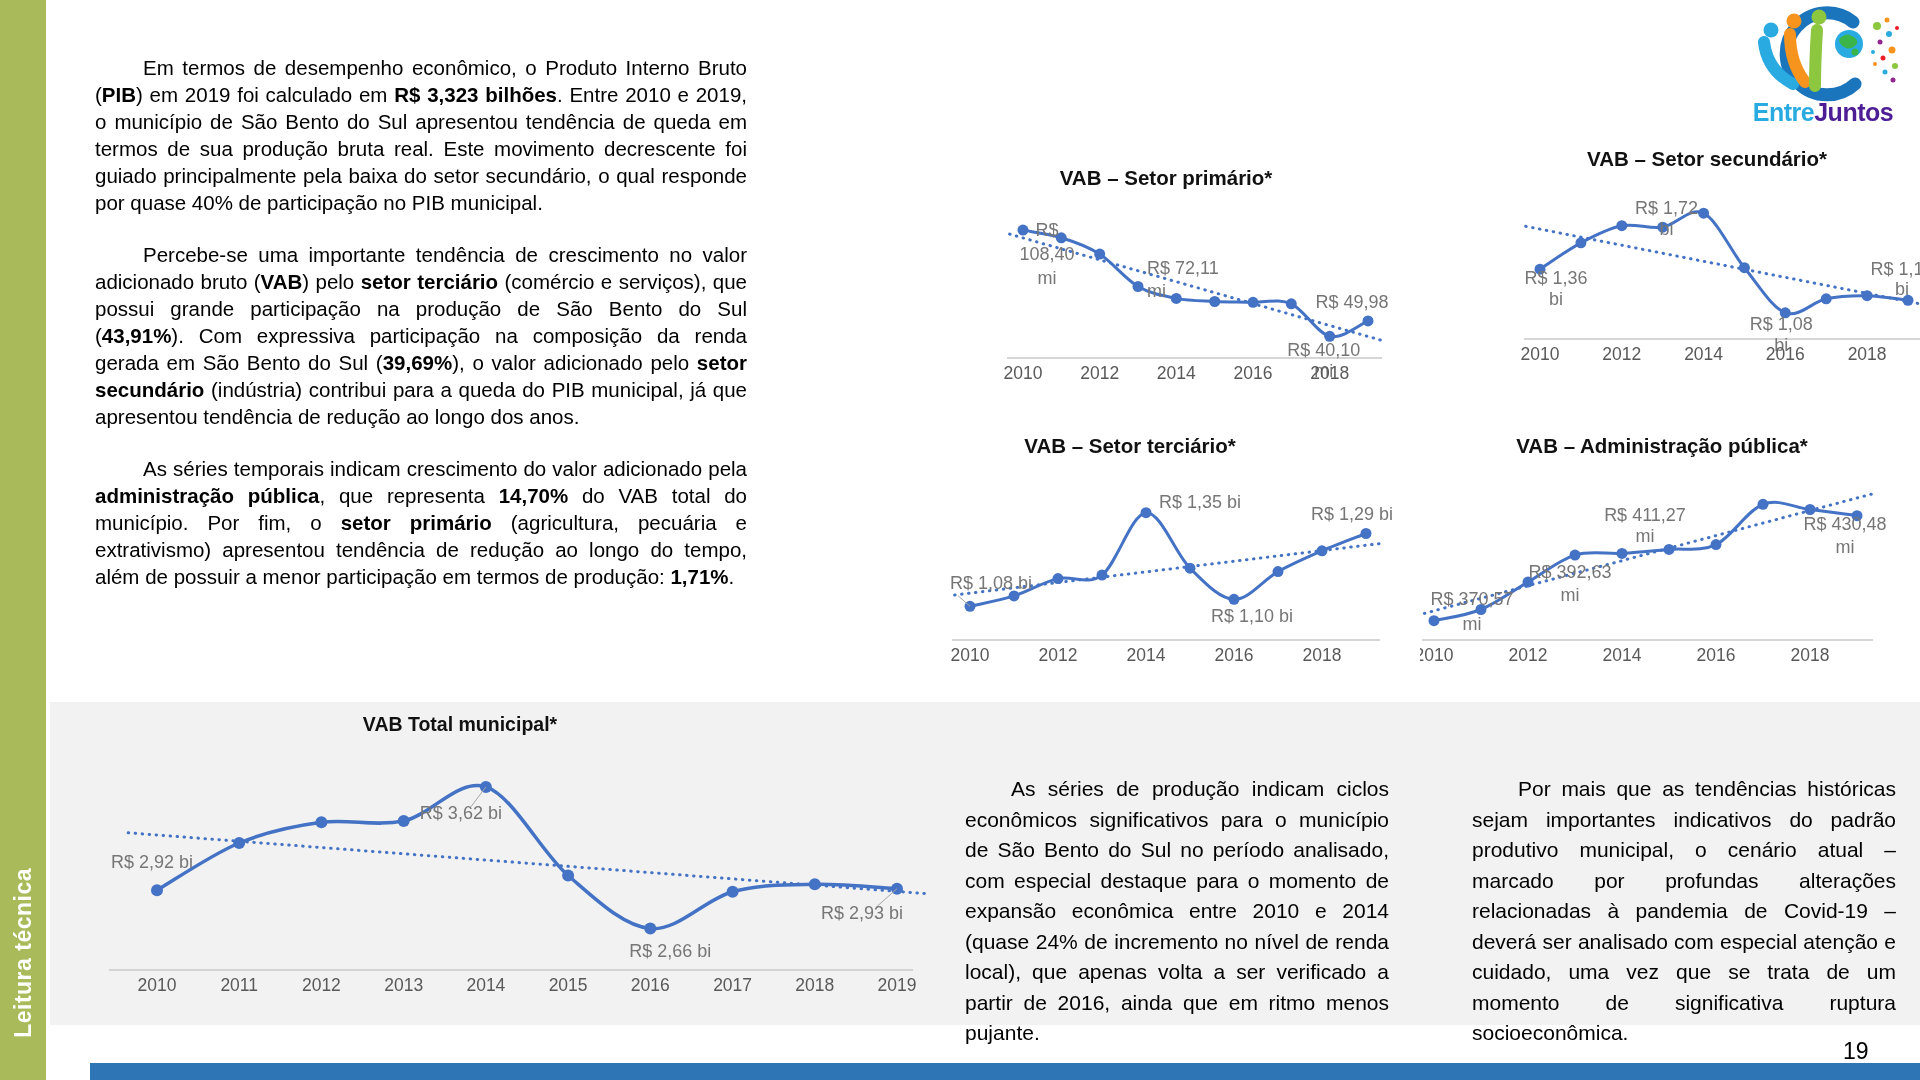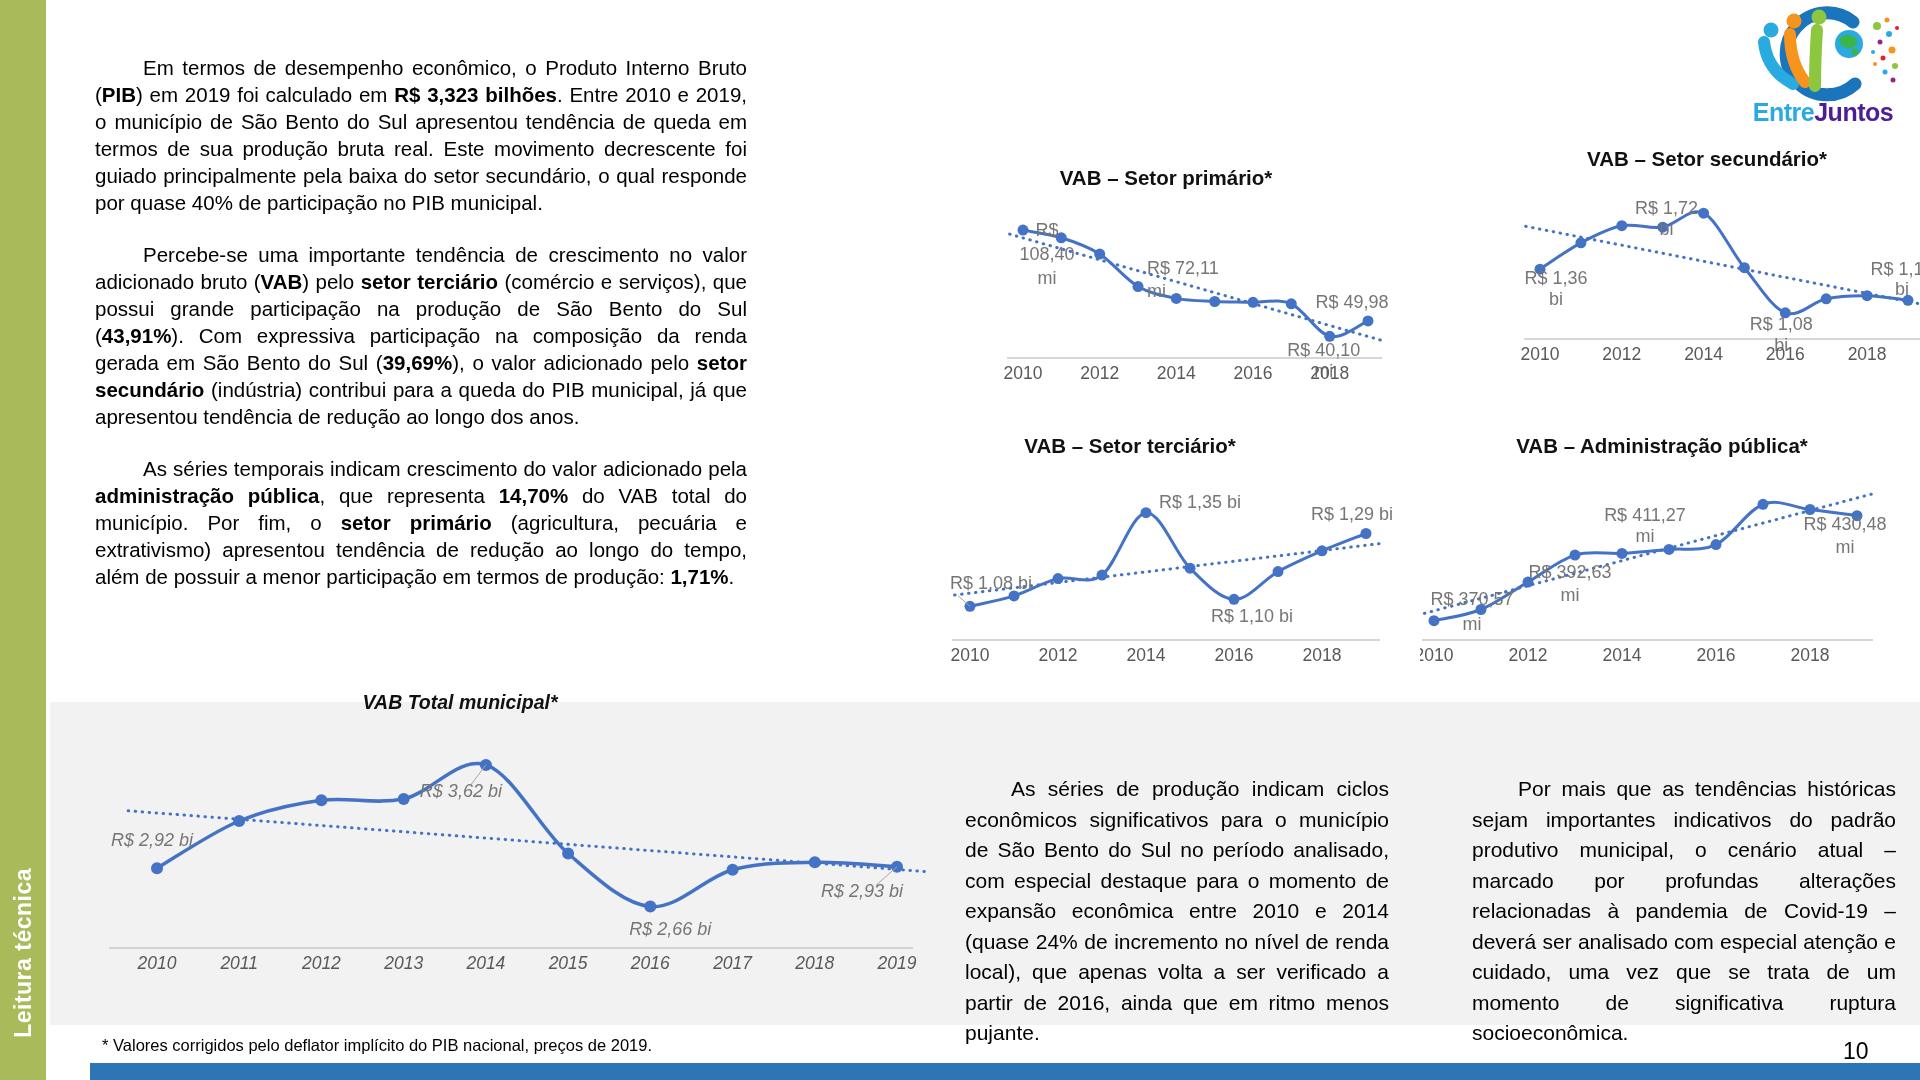--- a/index.html
+++ b/index.html
@@ -196,21 +196,21 @@
           <text x="425" y="104.7" text-anchor="middle" font-size="18" fill="#767676"><tspan x="425">R$ 430,48</tspan><tspan x="425" dy="23">mi</tspan></text>
         </g>
         <g>
           <text x="14" y="236" text-anchor="middle" font-size="17.5" fill="#595959">2010</text>
           <text x="108" y="236" text-anchor="middle" font-size="17.5" fill="#595959">2012</text>
           <text x="202" y="236" text-anchor="middle" font-size="17.5" fill="#595959">2014</text>
           <text x="296" y="236" text-anchor="middle" font-size="17.5" fill="#595959">2016</text>
           <text x="390" y="236" text-anchor="middle" font-size="17.5" fill="#595959">2018</text>
         </g>
       </svg></div>
-  <div class="chart" id="chart-total" style="left: 95px; top: 679px; width: 860px; height: 305px; font-style: italic;"><svg width="860" height="305" viewBox="0 0 860 305" font-family="'Liberation Sans',sans-serif">
+  <div class="chart" id="chart-total" style="left: 95px; top: 701px; width: 860px; height: 305px;"><svg width="860" height="305" viewBox="0 0 860 305" font-family="'Liberation Sans',sans-serif">
         <text x="365" y="30" text-anchor="middle" font-weight="bold" font-size="19.5" fill="#111">VAB Total municipal*</text>
         <line x1="14" y1="269" x2="818" y2="269" stroke="#C9C9C9" stroke-width="1.5"></line>
         <line x1="33.2" y1="131.8" x2="830.8" y2="192.6" stroke="#4472C4" stroke-width="3" stroke-dasharray="0.5 6.5" stroke-linecap="round"></line>
         <path d="M 62 189.2 C 75.7 181.4, 116.8 153.3, 144.2 142 C 171.6 130.7, 199 125, 226.4 121.3 C 253.9 117.7, 281.3 125.8, 308.7 119.9 C 336.1 114, 363.5 76.8, 390.9 85.9 C 418.3 95, 445.7 150.9, 473.1 174.5 C 500.5 198.1, 527.9 224.9, 555.3 227.6 C 582.7 230.3, 610.1 198.1, 637.6 190.7 C 665 183.3, 692.4 183.8, 719.8 183.3 C 747.2 182.8, 788.3 187, 802 187.7" fill="none" stroke="#4472C4" stroke-width="3.5" stroke-linecap="round" stroke-linejoin="round"></path>
         <g>
           <circle cx="62" cy="189.2" r="6" fill="#4472C4"></circle>
           <circle cx="144.2" cy="142" r="6" fill="#4472C4"></circle>
           <circle cx="226.4" cy="121.3" r="6" fill="#4472C4"></circle>
           <circle cx="308.7" cy="119.9" r="6" fill="#4472C4"></circle>
           <circle cx="390.9" cy="85.9" r="6" fill="#4472C4"></circle>
@@ -238,17 +238,16 @@
           <text x="555.3" y="290" text-anchor="middle" font-size="17.5" fill="#595959">2016</text>
           <text x="637.6" y="290" text-anchor="middle" font-size="17.5" fill="#595959">2017</text>
           <text x="719.8" y="290" text-anchor="middle" font-size="17.5" fill="#595959">2018</text>
           <text x="802" y="290" text-anchor="middle" font-size="17.5" fill="#595959">2019</text>
         </g>
       </svg></div>
 
   <div class="col" id="col1"><span>As séries de produção indicam ciclos econômicos significativos para o município de São Bento do Sul no período analisado, com especial destaque para o momento de expansão econômica entre 2010 e 2014 (quase 24% de incremento no nível de renda local), que apenas volta a ser verificado a partir de 2016, ainda que em ritmo menos pujante.</span></div>
   <div class="col" id="col2"><span>Por mais que as tendências históricas sejam importantes indicativos do padrão produtivo municipal, o cenário atual – marcado por profundas alterações relacionadas à pandemia de Covid-19 – deverá ser analisado com especial atenção e cuidado, uma vez que se trata de um momento de significativa ruptura socioeconômica.</span></div>
 
-  <div class="footnote">* Valores corrigidos pelo deflator implícito do PIB nacional, preços de 2019.</div>
-  <div class="page-number">10</div>
+  <div class="page-number">19</div>
   <div class="bottom-bar" style="background: rgb(46, 117, 182);"></div>
 
 </div>
 
 </body></html>

